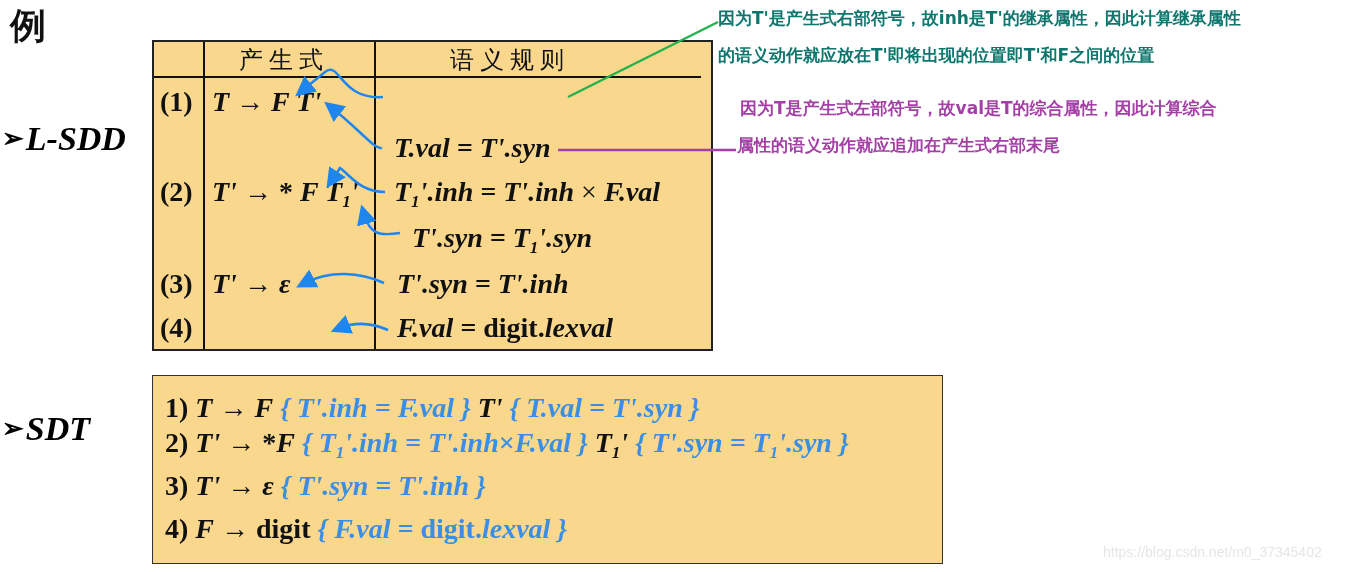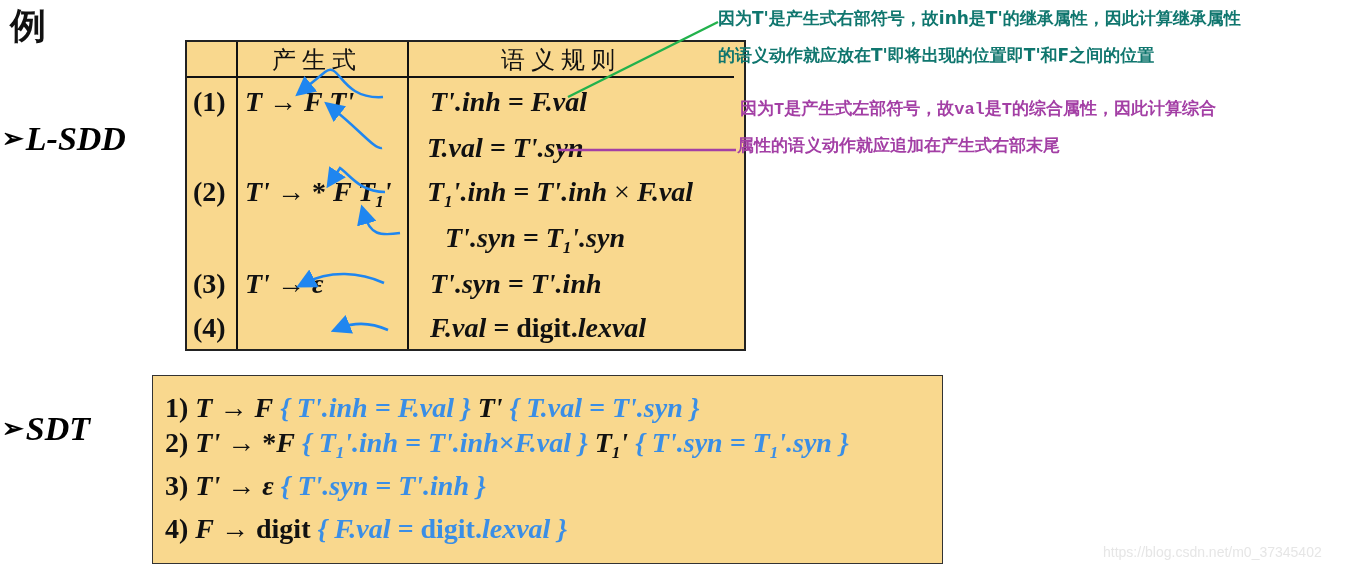--- a/index.html
+++ b/index.html
@@ -2,21 +2,21 @@
 <html><head>
 <meta charset="utf-8">
 <style>
   html, body { margin:0; padding:0; }
   body { width:1360px; height:572px; background:#ffffff; position:relative; overflow:hidden;
          font-family:"Liberation Serif", serif; }
   .abs { position:absolute; }
   .title-li { font-family:"DejaVu Sans", sans-serif; font-weight:bold; font-size:36px; left:10px; top:2px; color:#111; }
   .bullet { font-family:"Liberation Serif", serif; font-weight:bold; font-style:italic; font-size:34px; color:#000; }
   .bullet .tri { font-style:normal; font-size:26px; margin-right:2px; position:relative; top:-3px; }
-  .sdd-table { left:152px; top:40px; width:561px; height:311px; background:#f9d88e; border:2px solid #222; box-sizing:border-box;margin-left:33px; }
+  .sdd-table { left:152px; top:40px; width:561px; height:311px; background:#f9d88e; border:2px solid #222; box-sizing:border-box; }
   .vline { position:absolute; background:#111; width:2px; }
   .hline { position:absolute; background:#111; height:2px; }
   .hdr { position:absolute; font-family:"DejaVu Serif", serif; font-size:24px; letter-spacing:6px; color:#111; }
   .cell { position:absolute; font-family:"Liberation Serif", serif; font-weight:bold; font-size:28px; color:#111; white-space:nowrap; }
   .num { font-style:normal; }
   .it { font-style:italic; }
   sub { font-size:17px; vertical-align:-6px; }
   .sdt-box { left:152px; top:375px; width:791px; height:189px; background:#f9d88e; border:1px solid #333; box-sizing:border-box; }
   .sdt-line { position:absolute; left:12px; font-family:"Liberation Serif", serif; font-weight:bold; font-size:28px; white-space:nowrap; color:#111; }
   .blue { color:#3a8ee6; font-weight:bold; }
@@ -34,25 +34,24 @@
 <div class="abs bullet" style="left:2px; top:120px;">
   <span class="tri">➢</span><span>L-SDD</span>
 </div>
 
 <div class="abs sdd-table">
   <div class="vline" style="left:49px; top:0; height:307px;"></div>
   <div class="vline" style="left:220px; top:0; height:307px;"></div>
   <div class="hline" style="left:0; top:34px; width:547px;"></div>
 
   <div class="hdr" style="left:85px; top:2px;">产生式</div>
-  <div class="hdr" style="left:314px; top:2px;">语义规则</div>
+  <div class="hdr" style="left:296px; top:2px;">语义规则</div>
 
   <div class="cell num" style="left:6px; top:44px;">(1)</div>
   <div class="cell it" style="left:58px; top:44px;">T <span style="font-style:normal">→</span> F T'</div>
-  <div class="cell it" style="left:243px; top:44px;">T'.inh = F.val</div>
   <div class="cell it" style="left:240px; top:90px;">T.val = T'.syn</div>
 
   <div class="cell num" style="left:6px; top:134px;">(2)</div>
   <div class="cell it" style="left:58px; top:134px;">T' <span style="font-style:normal">→ *</span> F T<sub>1</sub>'</div>
   <div class="cell it" style="left:240px; top:134px;">T<sub>1</sub>'.inh = T'.inh <span style="font-style:normal;font-weight:normal">×</span> F.val</div>
   <div class="cell it" style="left:258px; top:180px;">T'.syn = T<sub>1</sub>'.syn</div>
 
   <div class="cell num" style="left:6px; top:226px;">(3)</div>
   <div class="cell it" style="left:58px; top:226px;">T' <span style="font-style:normal">→</span> ε</div>
   <div class="cell it" style="left:243px; top:226px;">T'.syn = T'.inh</div>
@@ -75,21 +74,21 @@
   <div class="sdt-line" style="top:94px;">
     <span class="num">3)</span> <i>T'</i> → <i>ε</i> <span class="blue"><i>{ T'.syn = T'.inh }</i></span>
   </div>
   <div class="sdt-line" style="top:137px;">
     <span class="num">4)</span> <i>F</i> → digit <span class="blue"><i>{ F.val = </i>digit.<i>lexval }</i></span>
   </div>
 </div>
 
 <div class="note green" style="left:718px; top:7px;">因为T'是产生式右部符号，故inh是T'的继承属性，因此计算继承属性</div>
 <div class="note green" style="left:718px; top:44px;">的语义动作就应放在T'即将出现的位置即T'和F之间的位置</div>
-<div class="note purple" style="left:740px; top:97px;font-family:Liberation Mono, monospace;">因为T是产生式左部符号，故val是T的综合属性，因此计算综合</div>
+<div class="note purple" style="left:740px; top:97px;">因为T是产生式左部符号，故val是T的综合属性，因此计算综合</div>
 <div class="note purple" style="left:737px; top:134px;">属性的语义动作就应追加在产生式右部末尾</div>
 
 <svg class="overlay" width="1360" height="572">
   <defs>
     <marker id="ah" markerWidth="8" markerHeight="8" refX="4" refY="4" orient="auto">
       <path d="M0,0 L8,4 L0,8 Z" fill="#1f86f0"></path>
     </marker>
   </defs>
   <g fill="none" stroke="#1f86f0" stroke-width="2.5" marker-end="url(#ah)">
     <path d="M383,97 C340,100 340,60 325,72 L303,90"></path>

